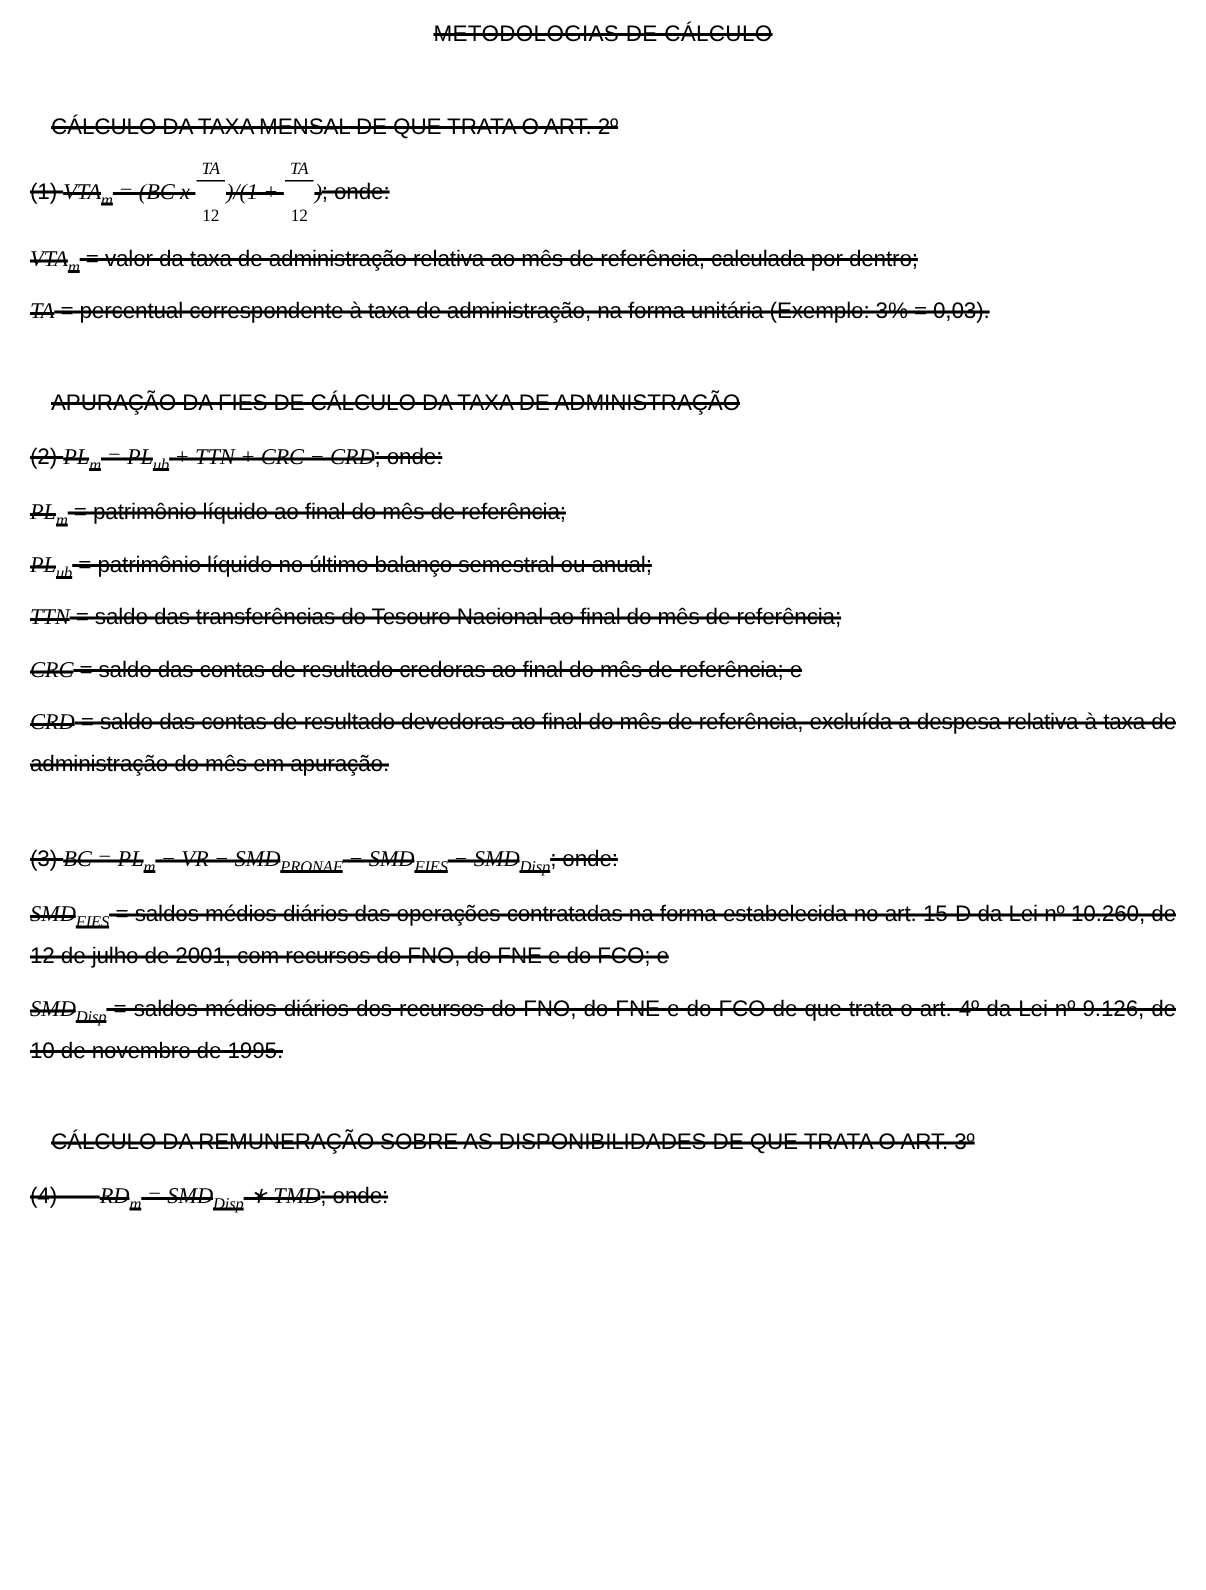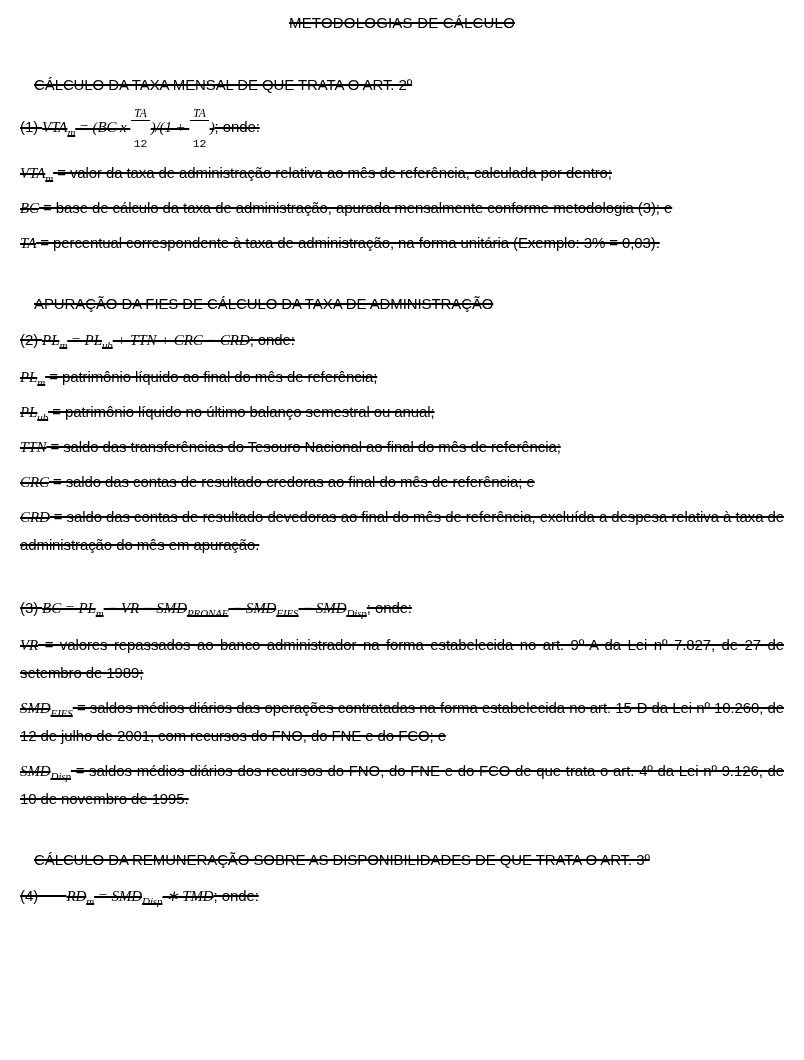--- a/index.html
+++ b/index.html
@@ -49,50 +49,48 @@
     font-size: 11.5px;
     line-height: 12px;
     margin: 0 1px;
   }
   .frac .num {
     display: block;
     font-style: italic;
     border-bottom: 1.6px solid #000;
     padding: 0 3px 1px 3px;
   }
-  .frac .den { display: block; font-style: normal; padding-top: 17px; font-family: Liberation Mono, monospace; }
+  .frac .den { display: block; font-style: normal; padding-top: 17px; }
 </style>
 </head>
 <body>
 
 <div class="page">
   <div class="doc-header">
     <div class="doc-subtitle struck">METODOLOGIAS DE CÁLCULO</div>
   </div>
 
   <main>
       <section class="section">
         <div class="sec-heading struck">CÁLCULO DA TAXA MENSAL DE QUE TRATA O ART. 2º</div>
         <div class="p struck p-formula"><span class="txt">(1) </span><span class="math">VTA</span><sub class="msub">m</sub><span class="math"> = (BC x </span><span class="frac"><span class="num">TA</span><span class="den">12</span></span><span class="math">)/(1 + </span><span class="frac"><span class="num">TA</span><span class="den">12</span></span><span class="math">)</span><span class="txt">; onde:</span></div>
         <div class="p struck p-body"><span class="math">VTA</span><sub class="msub">m</sub><span class="txt"> = valor da taxa de administração relativa ao mês de referência, calculada por dentro;</span></div>
-        <div class="p struck p-body"><span class="math">BC</span><span class="txt"> = base de cálculo da taxa de administração, apurada mensalmente conforme metodologia (3); e</span></div>
         <div class="p struck p-body"><span class="math">TA</span><span class="txt"> = percentual correspondente à taxa de administração, na forma unitária (Exemplo: 3% = 0,03).</span></div>
       </section>
       <section class="section">
         <div class="sec-heading struck">APURAÇÃO DA FIES DE CÁLCULO DA TAXA DE ADMINISTRAÇÃO</div>
         <div class="p struck p-formula"><span class="txt">(2) </span><span class="math">PL</span><sub class="msub">m</sub><span class="math"> = PL</span><sub class="msub">ub</sub><span class="math"> + TTN + CRC − CRD</span><span class="txt">; onde:</span></div>
         <div class="p struck p-body"><span class="math">PL</span><sub class="msub">m</sub><span class="txt"> = patrimônio líquido ao final do mês de referência;</span></div>
         <div class="p struck p-body"><span class="math">PL</span><sub class="msub">ub</sub><span class="txt"> = patrimônio líquido no último balanço semestral ou anual;</span></div>
         <div class="p struck p-body"><span class="math">TTN</span><span class="txt"> = saldo das transferências do Tesouro Nacional ao final do mês de referência;</span></div>
         <div class="p struck p-body"><span class="math">CRC</span><span class="txt"> = saldo das contas de resultado credoras ao final do mês de referência; e</span></div>
         <div class="p struck p-body"><span class="math">CRD</span><span class="txt"> = saldo das contas de resultado devedoras ao final do mês de referência, excluída a despesa relativa à taxa de administração do mês em apuração.</span></div>
       </section>
       <section class="section no-heading">
         <div class="p struck p-formula"><span class="txt">(3) </span><span class="math">BC = PL</span><sub class="msub">m</sub><span class="math"> − VR − SMD</span><sub class="msub">PRONAF</sub><span class="math"> − SMD</span><sub class="msub">FIES</sub><span class="math"> − SMD</span><sub class="msub">Disp</sub><span class="txt">; onde:</span></div>
-        <div class="p struck p-body"><span class="math">VR</span><span class="txt"> = valores repassados ao banco administrador na forma estabelecida no art. 9º-A da Lei nº 7.827, de 27 de setembro de 1989;</span></div>
         <div class="p struck p-body"><span class="math">SMD</span><sub class="msub">FIES</sub><span class="txt"> = saldos médios diários das operações contratadas na forma estabelecida no art. 15-D da Lei nº 10.260, de 12 de julho de 2001, com recursos do FNO, do FNE e do FCO; e</span></div>
         <div class="p struck p-body"><span class="math">SMD</span><sub class="msub">Disp</sub><span class="txt"> = saldos médios diários dos recursos do FNO, do FNE e do FCO de que trata o art. 4º da Lei nº 9.126, de 10 de novembro de 1995.</span></div>
       </section>
       <section class="section">
         <div class="sec-heading struck">CÁLCULO DA REMUNERAÇÃO SOBRE AS DISPONIBILIDADES DE QUE TRATA O ART. 3º</div>
         <div class="p struck p-formula"><span class="txt">(4)&nbsp;&nbsp;&nbsp;&nbsp;&nbsp;&nbsp; </span><span class="math">RD</span><sub class="msub">m</sub><span class="math"> = SMD</span><sub class="msub">Disp</sub><span class="math"> ∗ TMD</span><span class="txt">; onde:</span></div>
       </section>
     </main>
 </div>
 

